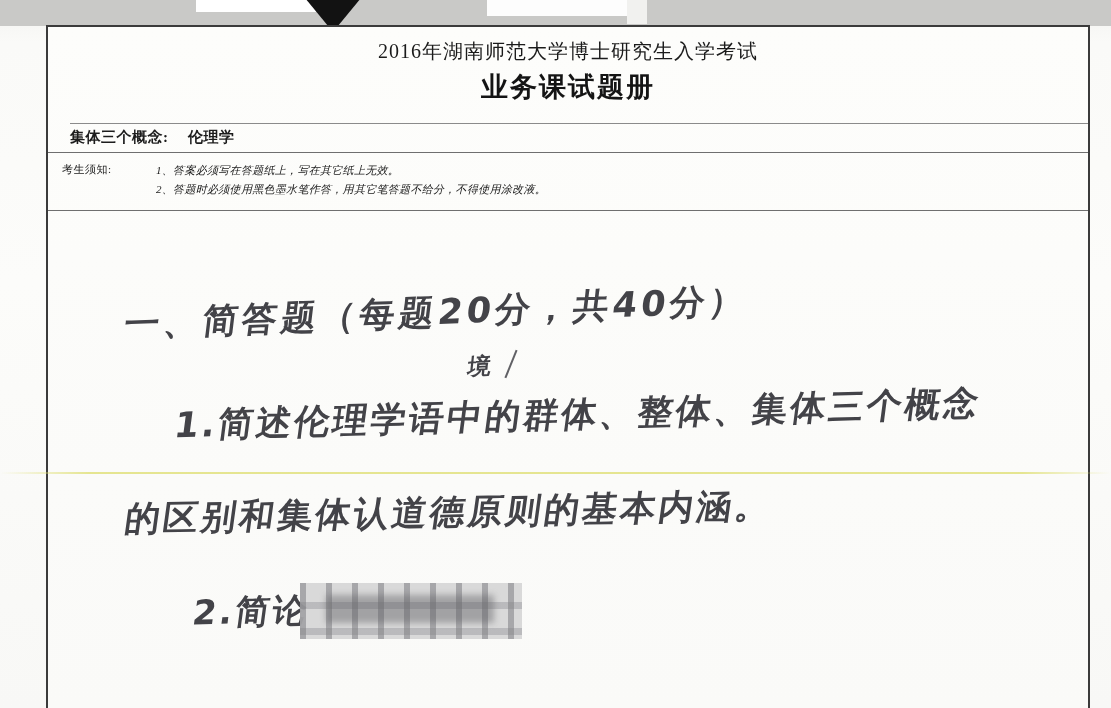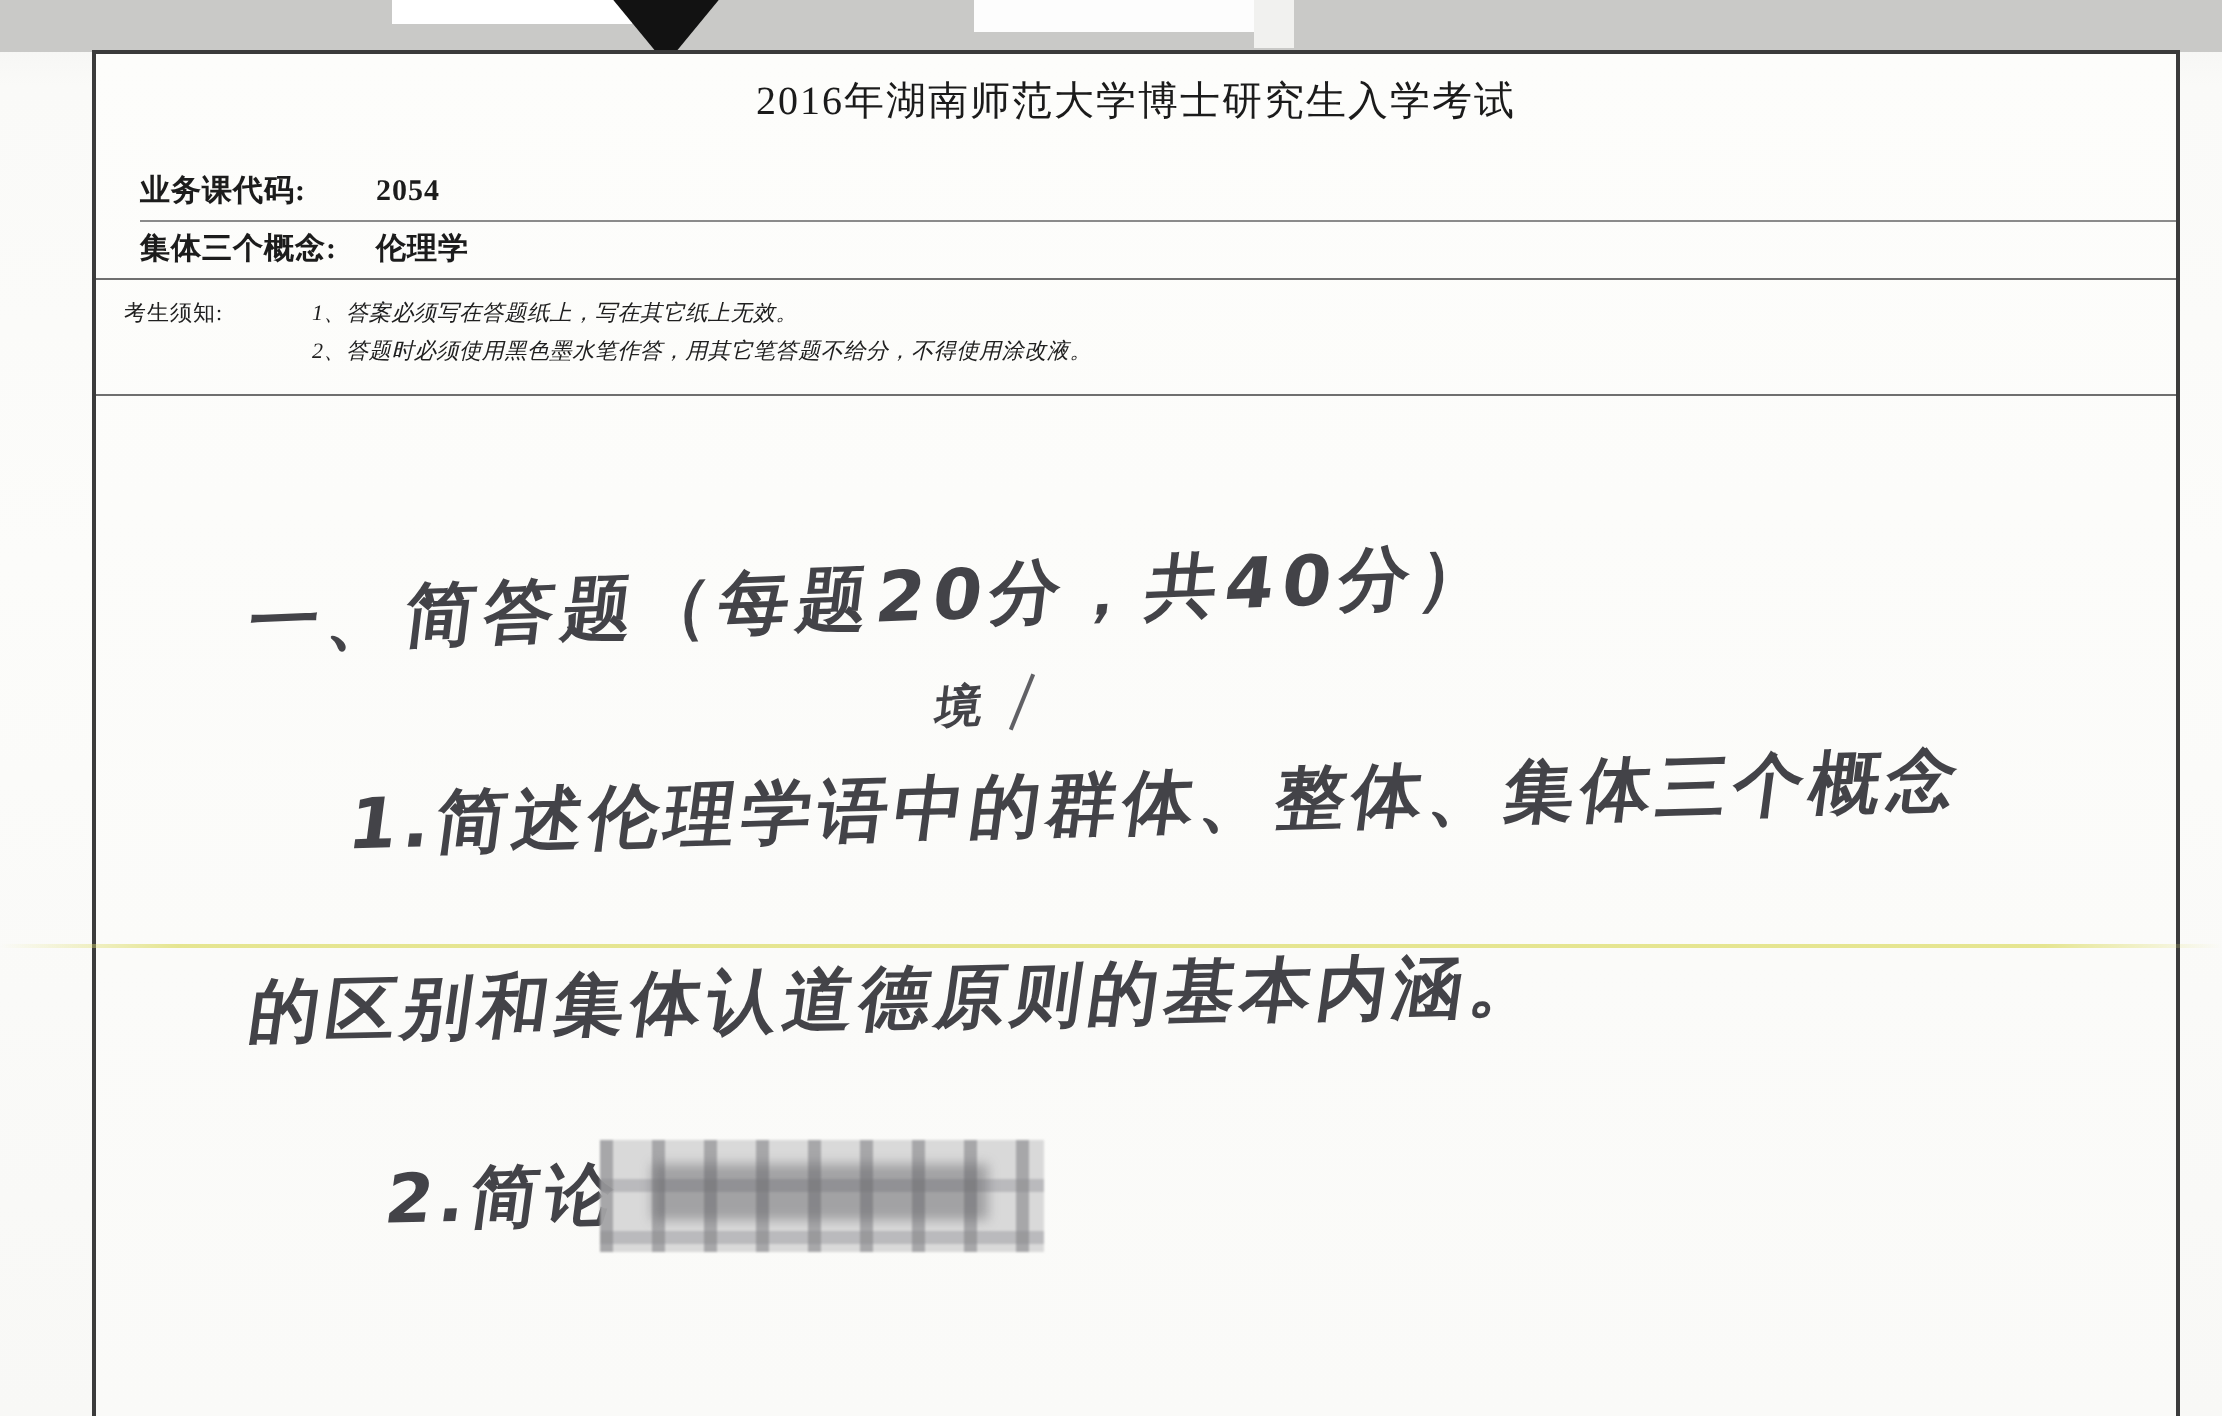--- a/index.html
+++ b/index.html
@@ -243,27 +243,24 @@
   <div class="tab-white-1"></div>
   <div class="tab-white-2"></div>
   <div class="tab-white-3"></div>
   <div class="cursor-arrow-stem"></div>
   <div class="cursor-arrow"></div>
 
   <div class="paper">
 
     <div class="title-block">
       <div class="title-main">2016年湖南师范大学博士研究生入学考试</div>
+      <div class="title-sub">业务课试题册</div>
     </div>
 
     <div class="meta-rows">
-      <div class="meta-row">
-        <span class="meta-label">业务课代码:</span>
-        <span class="meta-value">2054</span>
-      </div>
       <div class="hr-meta"></div>
       <div class="meta-row">
         <span class="meta-label">集体三个概念:</span>
         <span class="meta-value">伦理学</span>
       </div>
     </div>
     <div class="hr-thin"></div>
 
     <div class="notice">
       <div class="notice-label">考生须知:</div>

